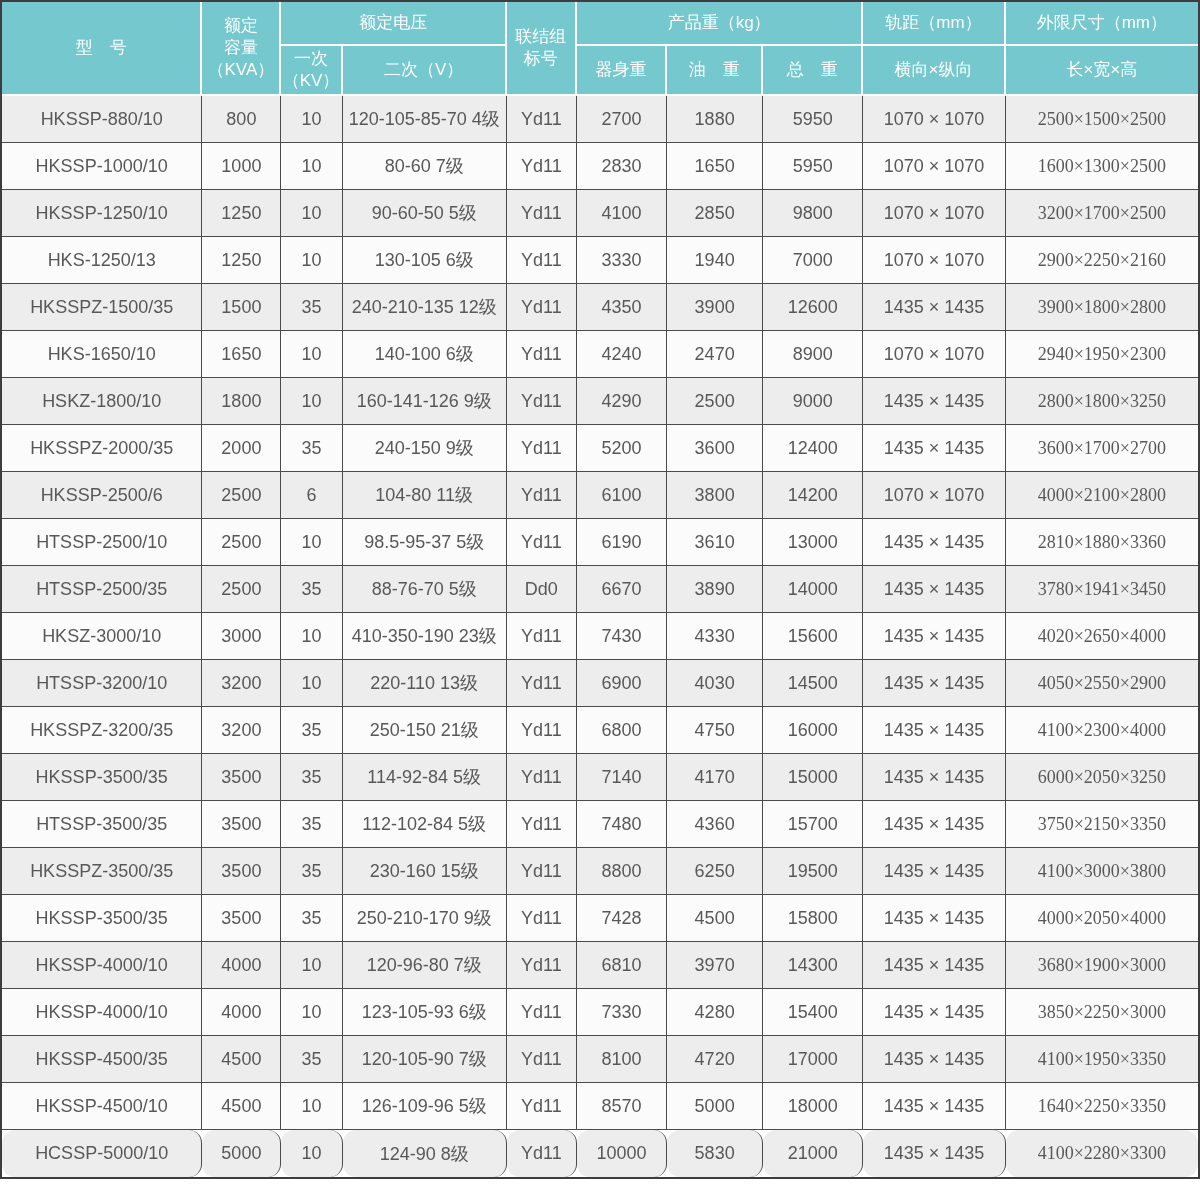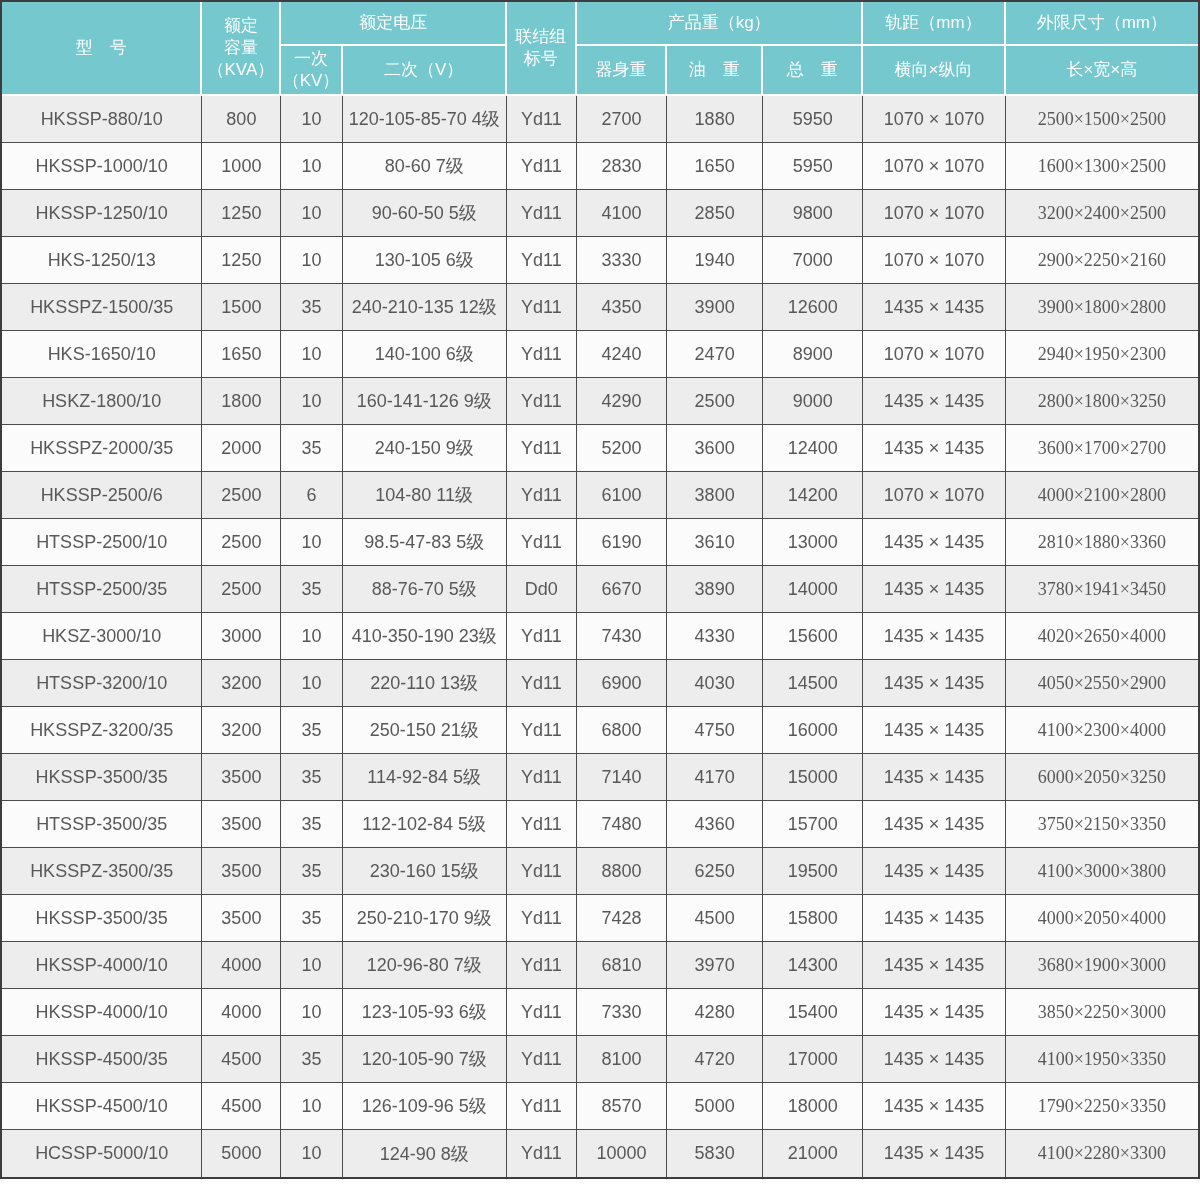--- a/index.html
+++ b/index.html
@@ -38,21 +38,21 @@
     text-align: center;
     vertical-align: middle;
     height: 47px;
     padding: 0 2px;
     border-right: 1px solid #4b4b4d;
     border-bottom: 1px solid #4b4b4d;
     overflow: hidden;
     white-space: nowrap;
   }
   tbody td:last-child { border-right: 0; font-family: Liberation Serif, serif; }
-  tbody tr:last-child td { border-bottom: 0; }
+  tbody tr:last-child td { border-bottom: 0; border-radius: 13px; }
   tbody tr.odd td  { background: #ededed; }
   tbody tr.even td { background: #fbfbfb; }
 </style>
 </head>
 <body>
 
 <table class="spec-table">
   <colgroup>
     <col style="width:200px">
       <col style="width:79px">
@@ -117,21 +117,21 @@
       <tr class="odd">
         <td>HKSSP-1250/10</td>
         <td>1250</td>
         <td>10</td>
         <td>90-60-50 5级</td>
         <td>Yd11</td>
         <td>4100</td>
         <td>2850</td>
         <td>9800</td>
         <td>1070 × 1070</td>
-        <td>3200×2400×2500</td>
+        <td>3200×1700×2500</td>
       </tr>
       <tr class="even">
         <td>HKS-1250/13</td>
         <td>1250</td>
         <td>10</td>
         <td>130-105 6级</td>
         <td>Yd11</td>
         <td>3330</td>
         <td>1940</td>
         <td>7000</td>
@@ -195,21 +195,21 @@
         <td>6100</td>
         <td>3800</td>
         <td>14200</td>
         <td>1070 × 1070</td>
         <td>4000×2100×2800</td>
       </tr>
       <tr class="even">
         <td>HTSSP-2500/10</td>
         <td>2500</td>
         <td>10</td>
-        <td>98.5-47-83 5级</td>
+        <td>98.5-95-37 5级</td>
         <td>Yd11</td>
         <td>6190</td>
         <td>3610</td>
         <td>13000</td>
         <td>1435 × 1435</td>
         <td>2810×1880×3360</td>
       </tr>
       <tr class="odd">
         <td>HTSSP-2500/35</td>
         <td>2500</td>
@@ -345,21 +345,21 @@
       <tr class="even">
         <td>HKSSP-4500/10</td>
         <td>4500</td>
         <td>10</td>
         <td>126-109-96 5级</td>
         <td>Yd11</td>
         <td>8570</td>
         <td>5000</td>
         <td>18000</td>
         <td>1435 × 1435</td>
-        <td>1790×2250×3350</td>
+        <td>1640×2250×3350</td>
       </tr>
       <tr class="odd">
         <td>HCSSP-5000/10</td>
         <td>5000</td>
         <td>10</td>
         <td>124-90 8级</td>
         <td>Yd11</td>
         <td>10000</td>
         <td>5830</td>
         <td>21000</td>

